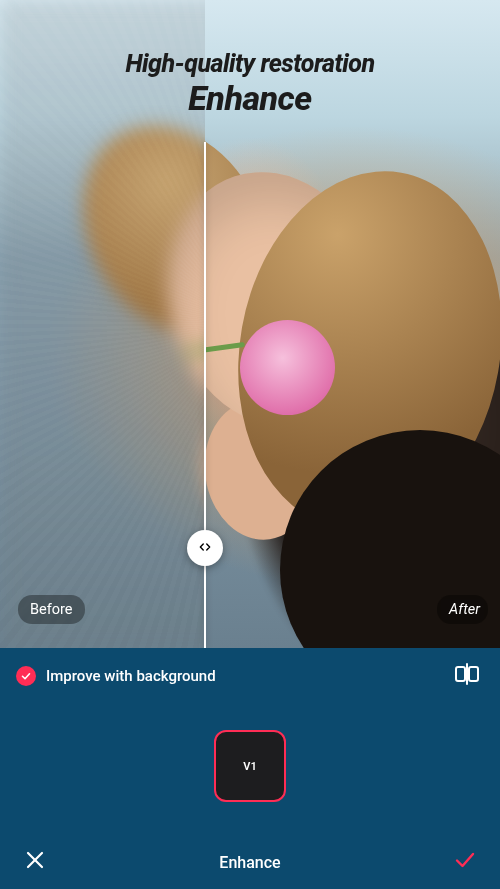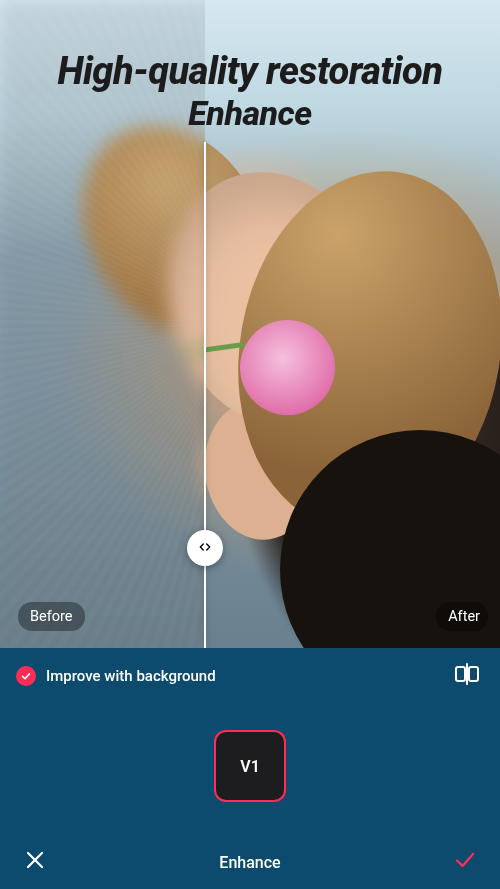--- a/index.html
+++ b/index.html
@@ -72,21 +72,21 @@
     position: absolute;
     top: 50px;
     left: 0; right: 0;
     text-align: center;
     font-weight: 800;
     font-style: italic;
     color: #1c1c1c;
     line-height: 1.15;
     pointer-events: none;
   }
-  .headline .l1 { font-size: 38px; letter-spacing: -0.5px; }
+  .headline .l1 { font-size: 25px; letter-spacing: -0.5px; }
   .headline .l2 { font-size: 34px; letter-spacing: -0.5px; }
 
   
   .divider {
     position: absolute;
     top: var(--divider-top, 142px);
     bottom: 0;
     left: calc(var(--split, 205px) - 1px);
     width: 2px;
     background: #ffffff;
@@ -103,32 +103,32 @@
     background: #ffffff;
     display: flex; align-items: center; justify-content: center;
     box-shadow: 0 2px 8px rgba(0,0,0,.35);
     cursor: ew-resize;
   }
   .handle svg { width: 14px; height: 14px; }
 
   
   .chip {
     position: absolute;
-    bottom: 17px;
+    bottom: 24px;
     padding: 6px 12px;
     font-size: 14.5px;
     color: #ffffff;
     background: rgba(0,0,0,.35);
     border-radius: 14px;
     backdrop-filter: blur(2px);
   }
   .chip.before { left: 18px; }
   .chip.after  { right: 12px; }
   
-  .chip.after { padding-right: 8px; }
+  .chip.after { padding-right: 8px; font-style: italic; }
 
   
   .panel {
     width: 100%;
     height: 244px;
     background: #0c4a6e;
     display: flex;
     flex-direction: column;
   }
   .opt-row {
@@ -161,21 +161,21 @@
     display: flex;
     justify-content: center;
     gap: 18px;
     margin-top: 34px;
   }
   .ver-btn {
     width: 72px; height: 72px;
     border-radius: 12px;
     background: #1d1d1f;
     color: #fff;
-    font-size: 16px;
+    font-size: 11px;
     font-weight: 600;
     display: flex; align-items: center; justify-content: center;
     border: 2px solid transparent;
     cursor: pointer;
   }
   .ver-btn.selected {
     border-color: #ff2d55;
   }
 
   .footer {

